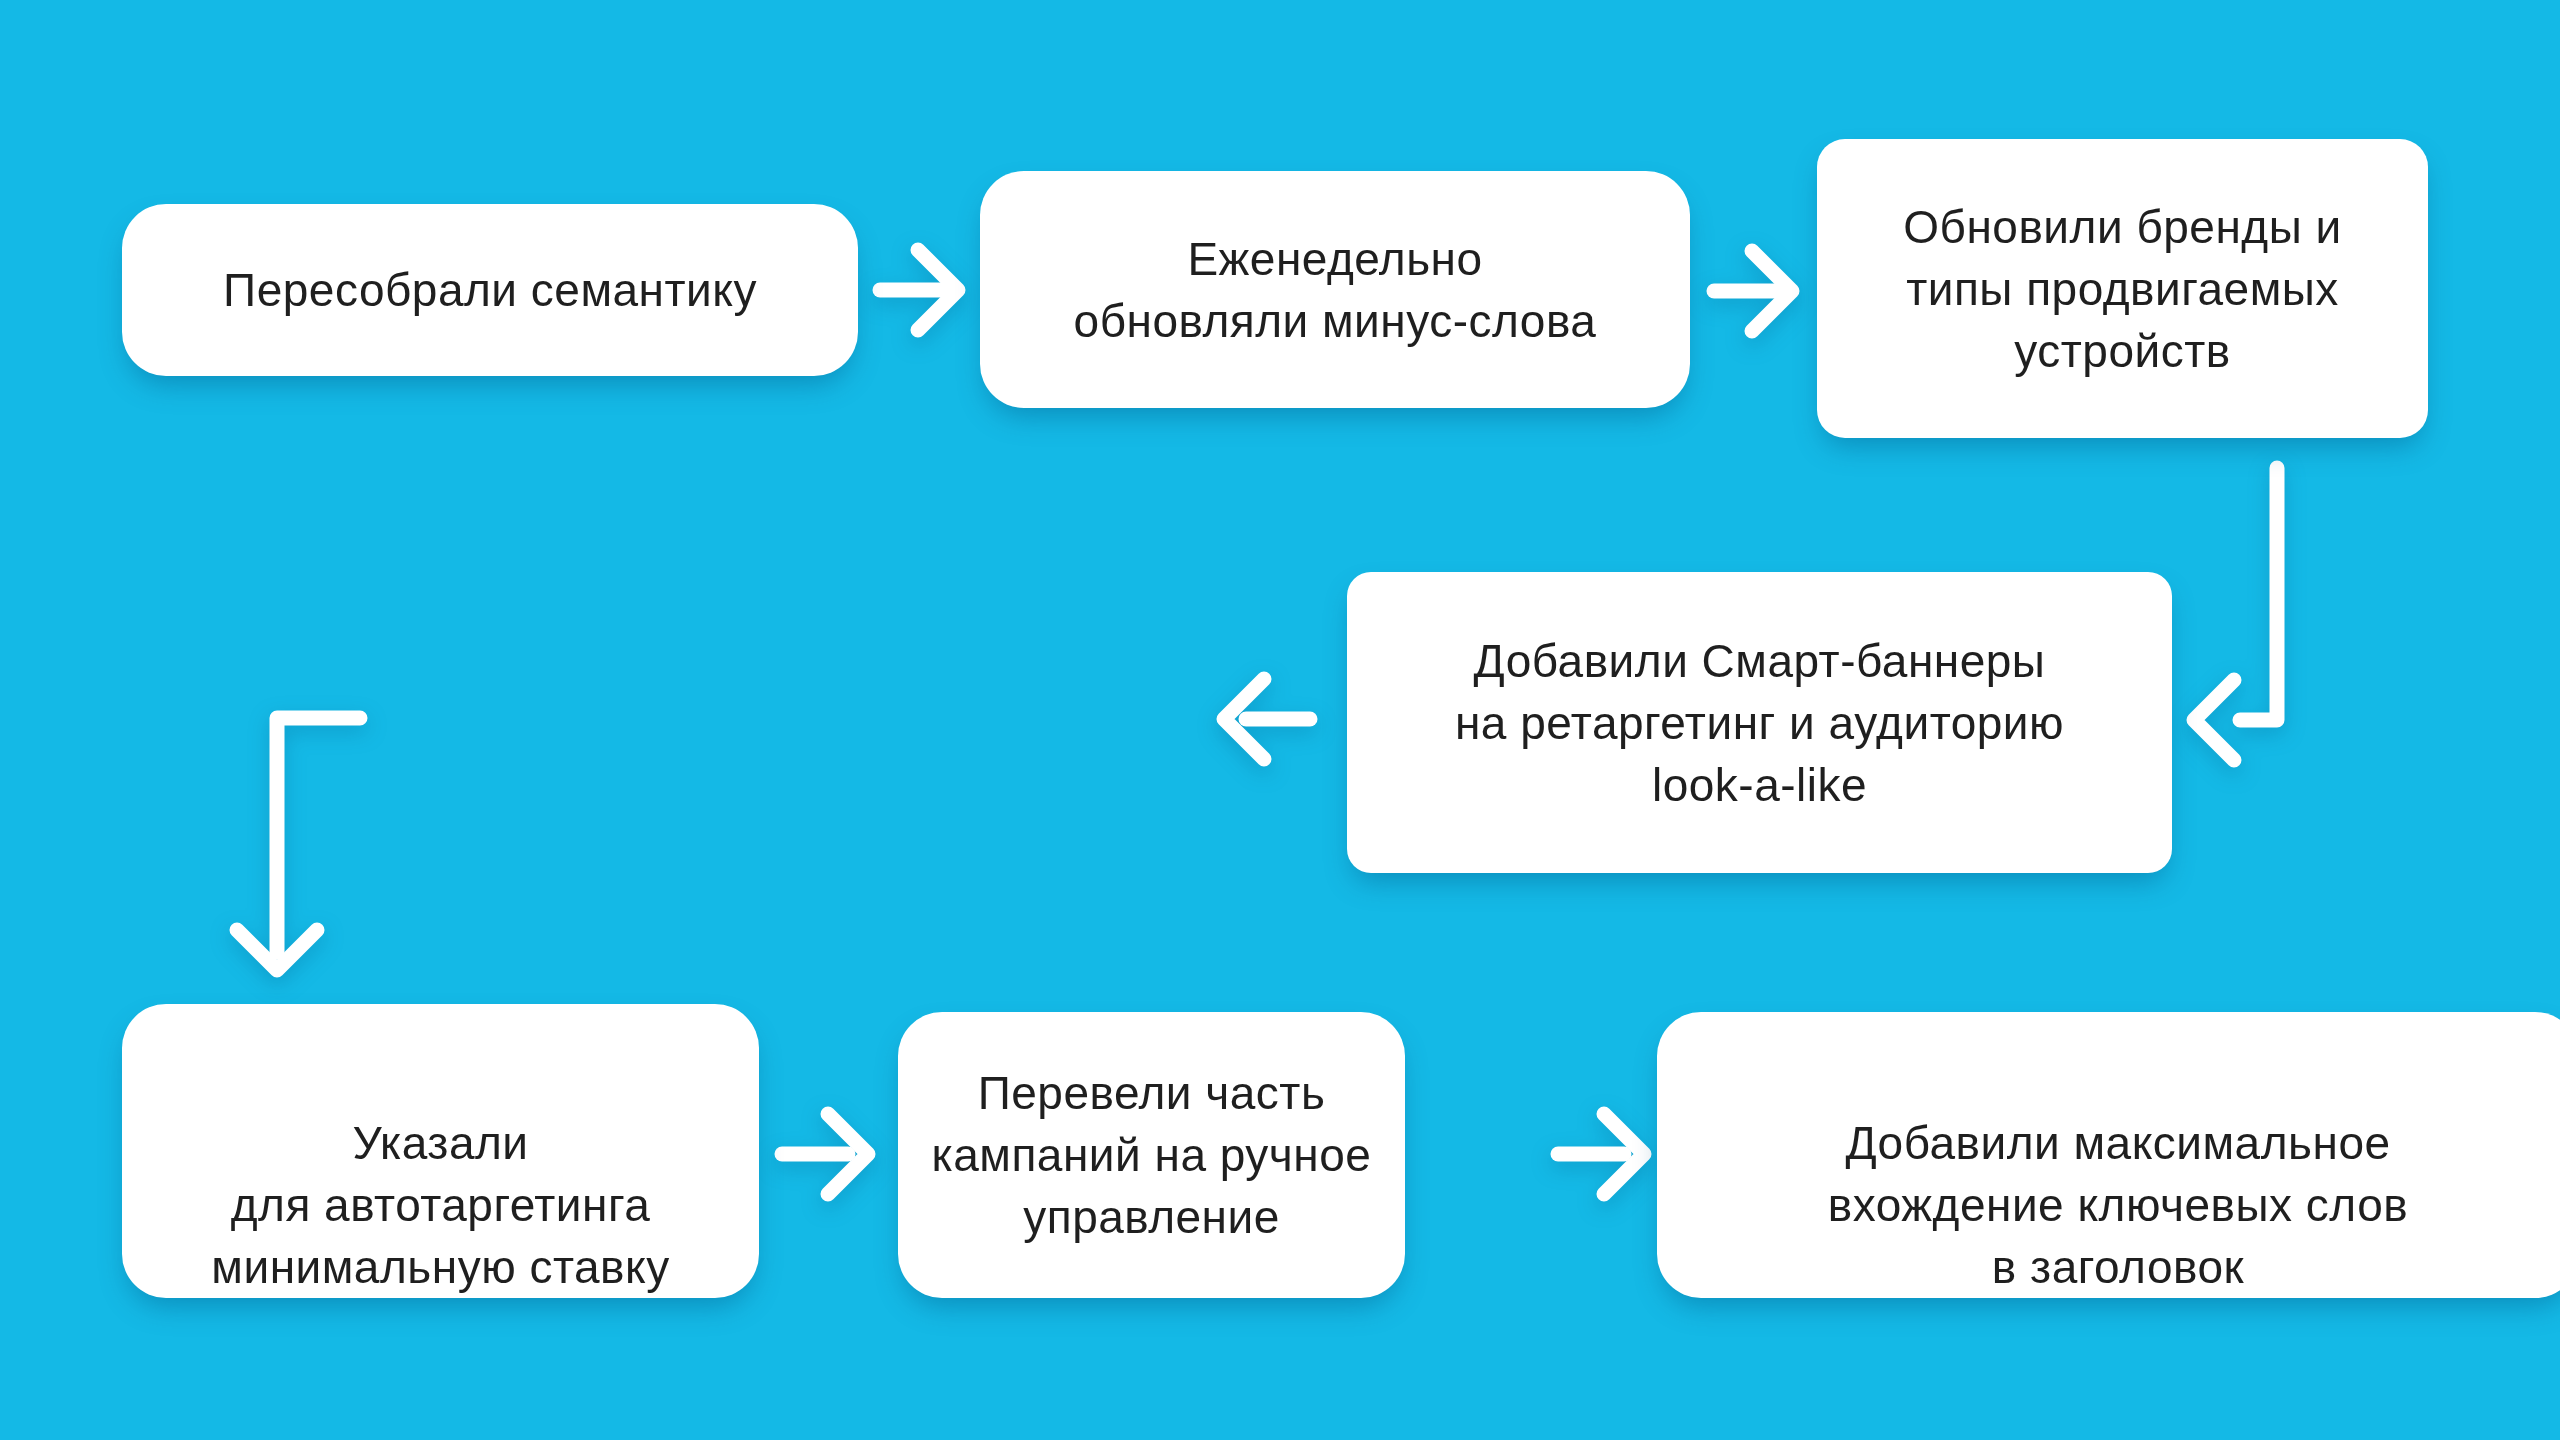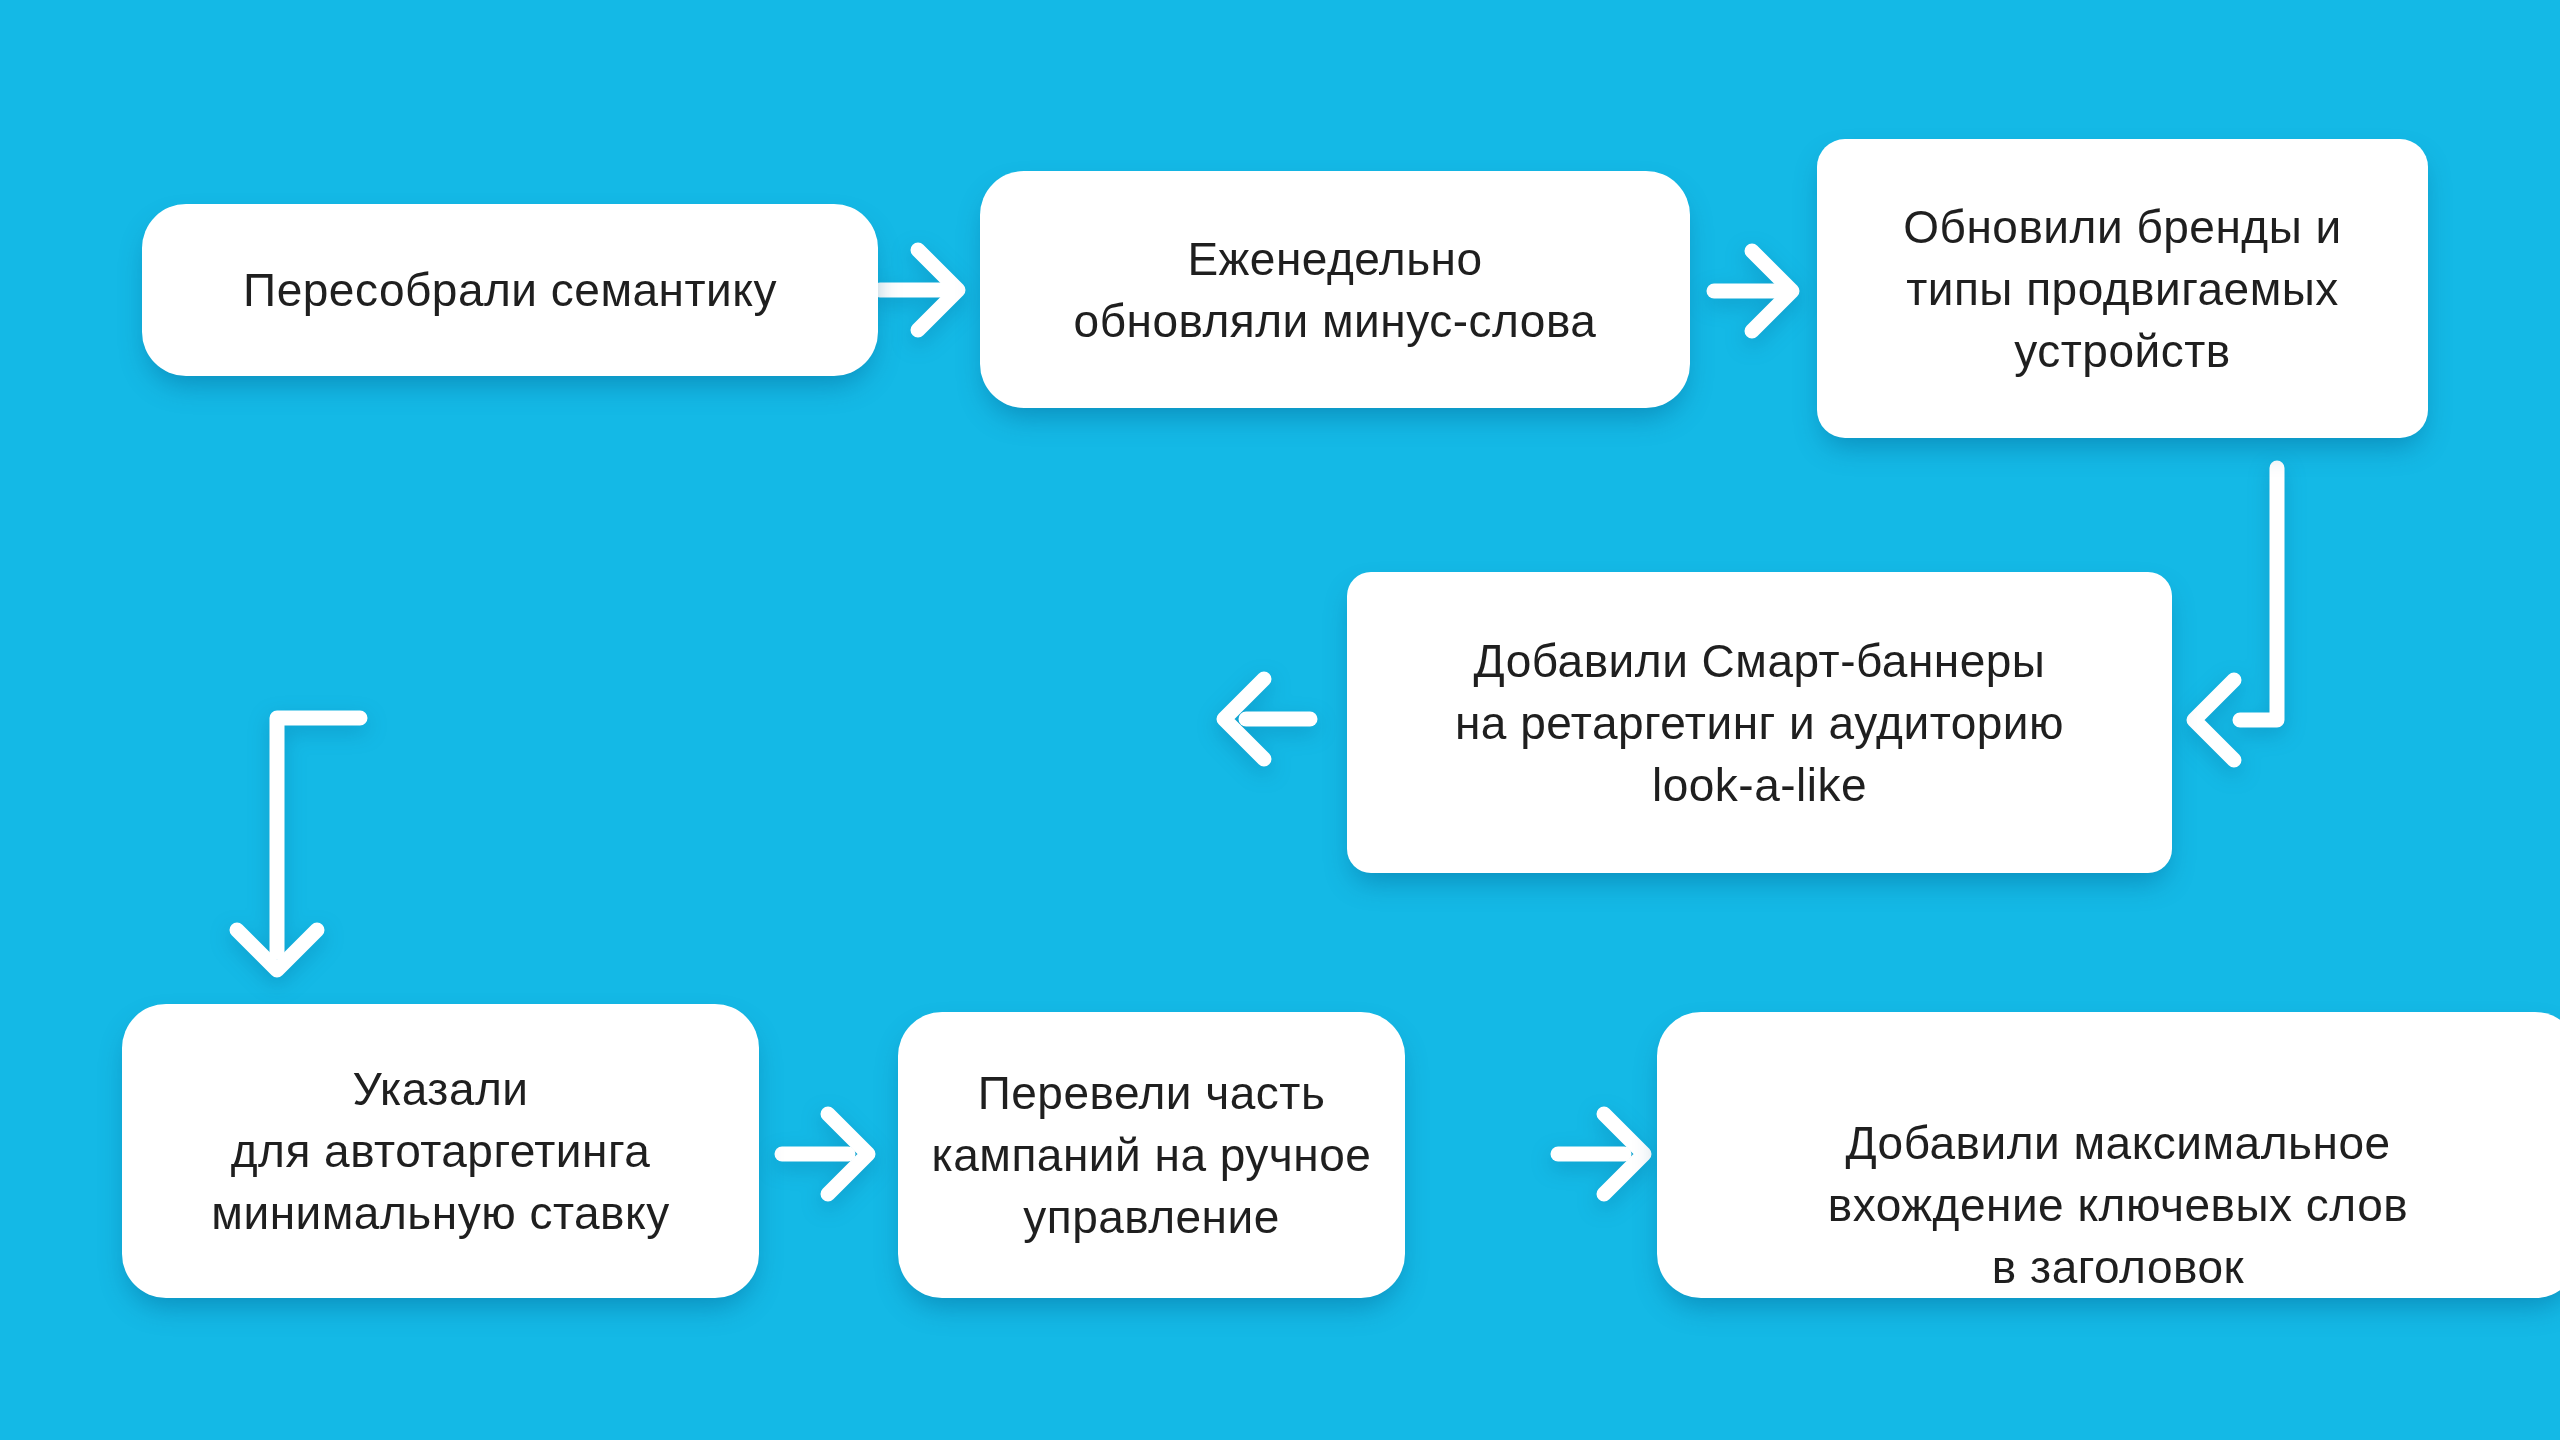--- a/index.html
+++ b/index.html
@@ -37,26 +37,26 @@
     text-align: center;
   }
   .card-label {
     white-space: pre-line;
     color: #1f1f1f;
     font-size: 46px;
     line-height: 62px;
     font-weight: 400;
     letter-spacing: 0.5px;
   }
-  .card-1 { left: 122px;  top: 204px;  width: 736px; height: 172px; margin-left: 20px; }
+  .card-1 { left: 122px;  top: 204px;  width: 736px; height: 172px; }
   .card-2 { left: 980px;  top: 171px;  width: 710px; height: 237px; }
   .card-3 { left: 1817px; top: 139px;  width: 611px; height: 299px; border-radius: 28px; }
   .card-4 { left: 1347px; top: 572px;  width: 825px; height: 301px; border-radius: 24px; }
   .card-5 { left: 384px;  top: 604px;  width: 808px; height: 237px; }
-  .card-6 { left: 122px;  top: 1004px; width: 637px; height: 294px; }
+  .card-6 { left: 122px;  top: 1004px; width: 637px; height: 294px; align-items: flex-end; }
   .card-7 { left: 898px;  top: 1012px; width: 507px; height: 286px; }
   .card-8 { left: 1657px; top: 1012px; width: 922px; height: 286px; align-items: flex-end; }
 </style>
 </head>
 <body>
 
 <div class="canvas">
 
   <svg class="arrows" viewBox="0 0 2560 1440" xmlns="http://www.w3.org/2000/svg" aria-hidden="true">
 

